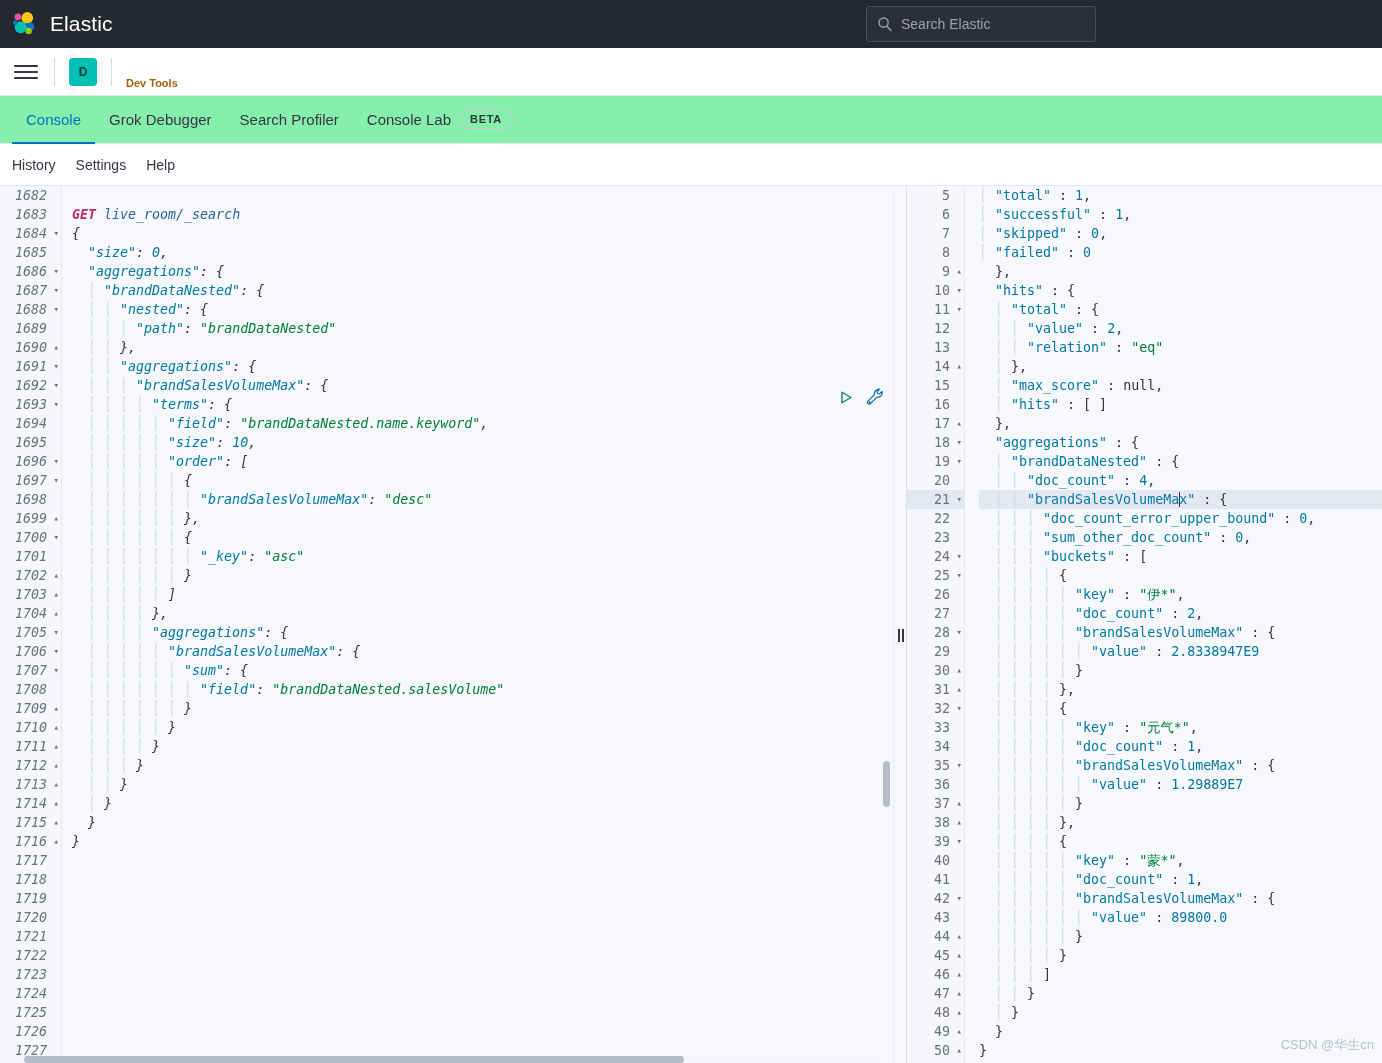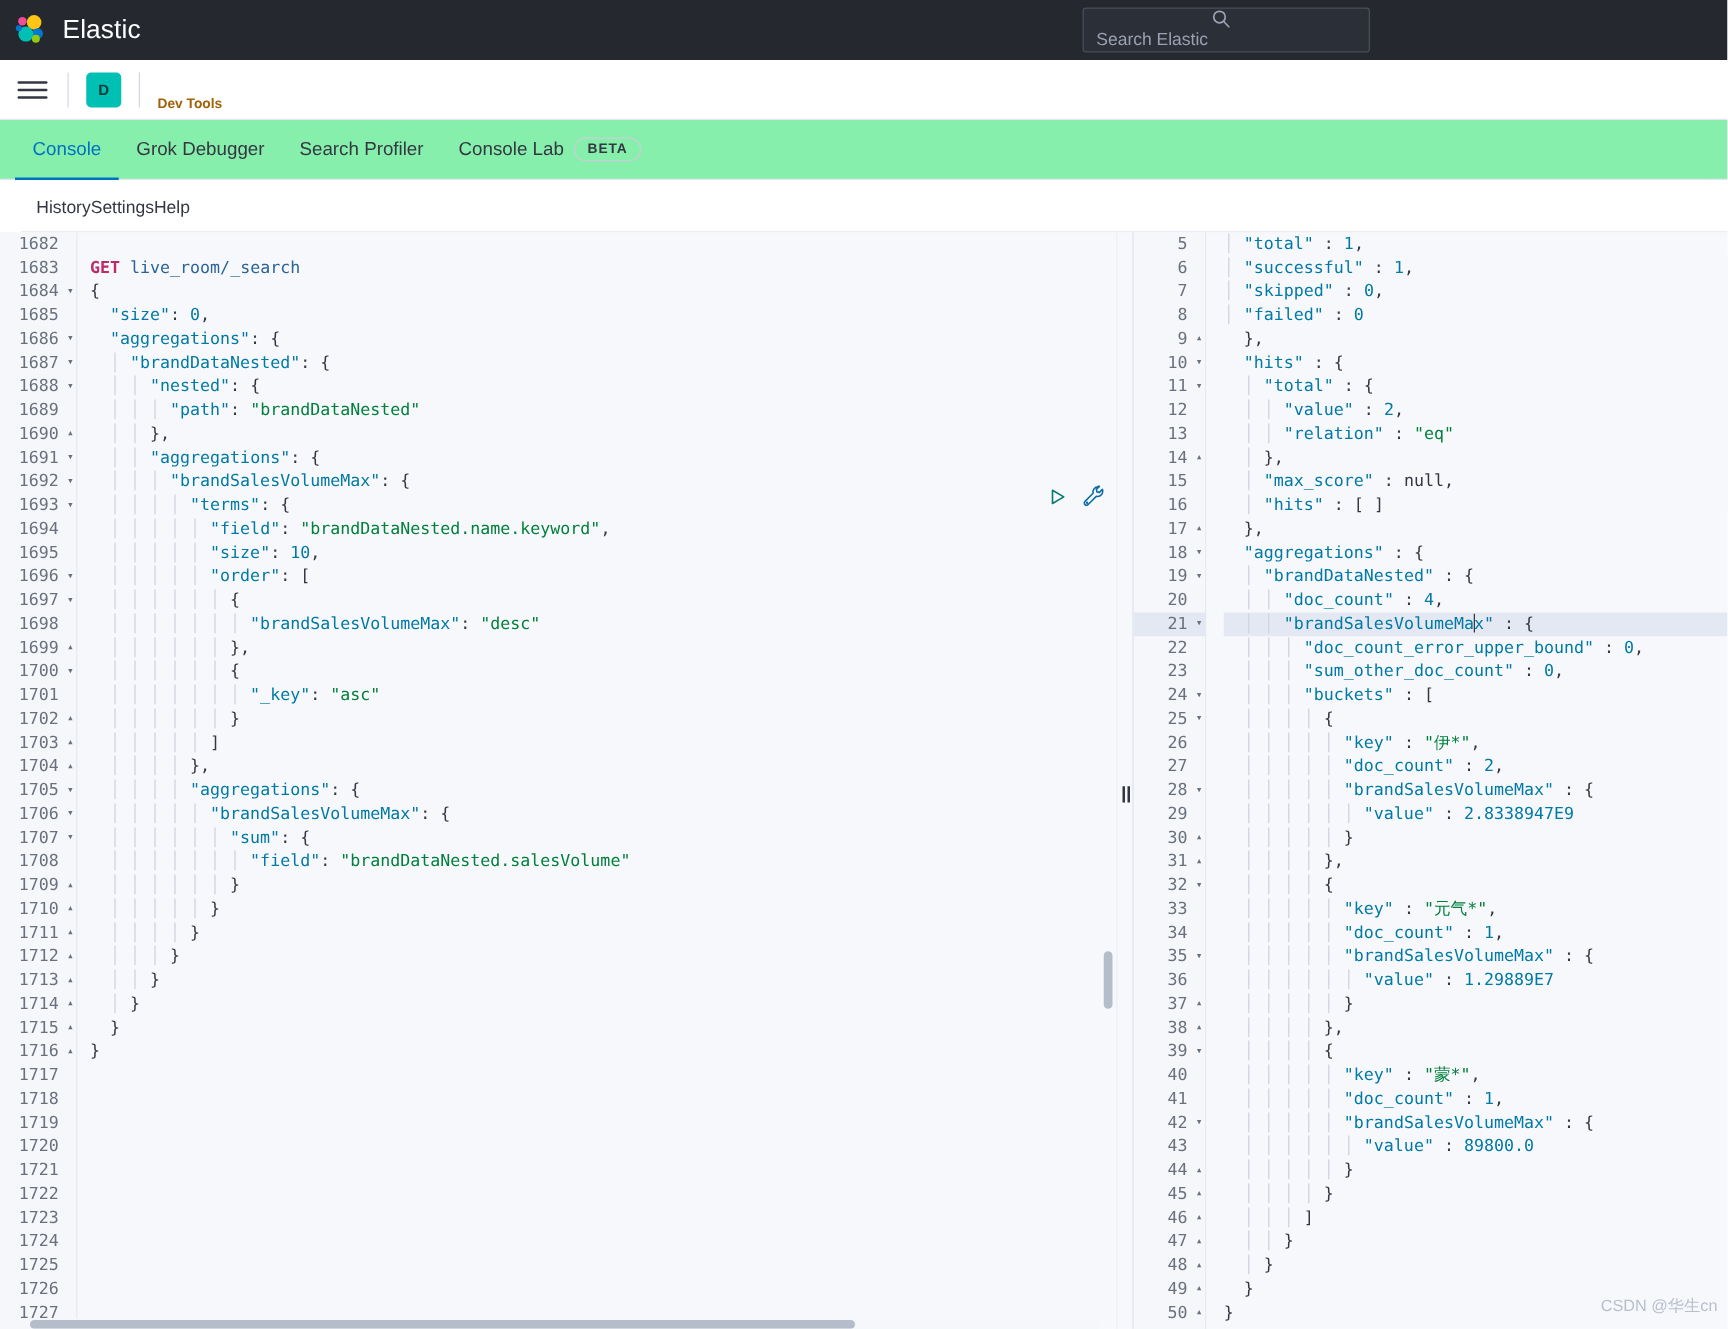--- a/index.html
+++ b/index.html
@@ -34,21 +34,20 @@
   }
   .search-box {
     position: absolute;
     left: 866px; top: 6px;
     width: 230px; height: 36px;
     background: #2b2f38;
     border: 1px solid #494e59;
     border-radius: 3px;
     display: flex; align-items: center;
     padding: 0 10px;
-    flex-direction: column;
   }
   .search-box .mag { flex: none; margin-right: 8px; }
   .search-input {
     background: transparent;
     border: none;
     outline: none;
     color: #98a2b3;
     font-family: "Liberation Sans", sans-serif;
     font-size: 14px;
     width: 100%;
@@ -132,44 +131,44 @@
     letter-spacing: .7px;
     color: #343741;
   }
 
   
   .subbar {
     height: 42px;
     display: flex;
     align-items: center;
     padding-left: 12px;
+    gap: 20px;
     border-bottom: 1px solid #e3e6ed;
     background: #fff;
-    margin-left: 17px;
   }
   .subbar .link {
     font-size: 14px;
     color: #343741;
     cursor: pointer;
   }
 
   
   .editor-area {
     position: relative;
     height: 878px;
     display: flex;
     background: #f5f7fa;
   }
   .pane {
     position: relative;
     height: 100%;
     overflow: hidden;
     background: #f7f8fc;
   }
-  .pane-left  { width: 893px; border-right: 0; }
+  .pane-left  { width: 893px; border-right: 0; font-style: italic; }
   .splitter {
     width: 14px;
     background: #f7f8fc;
     position: relative;
     border-left: 1px solid #eceff5;
     border-right: 1px solid #d9dee8;
     cursor: col-resize;
     flex: none;
   }
   .splitter .grip {

